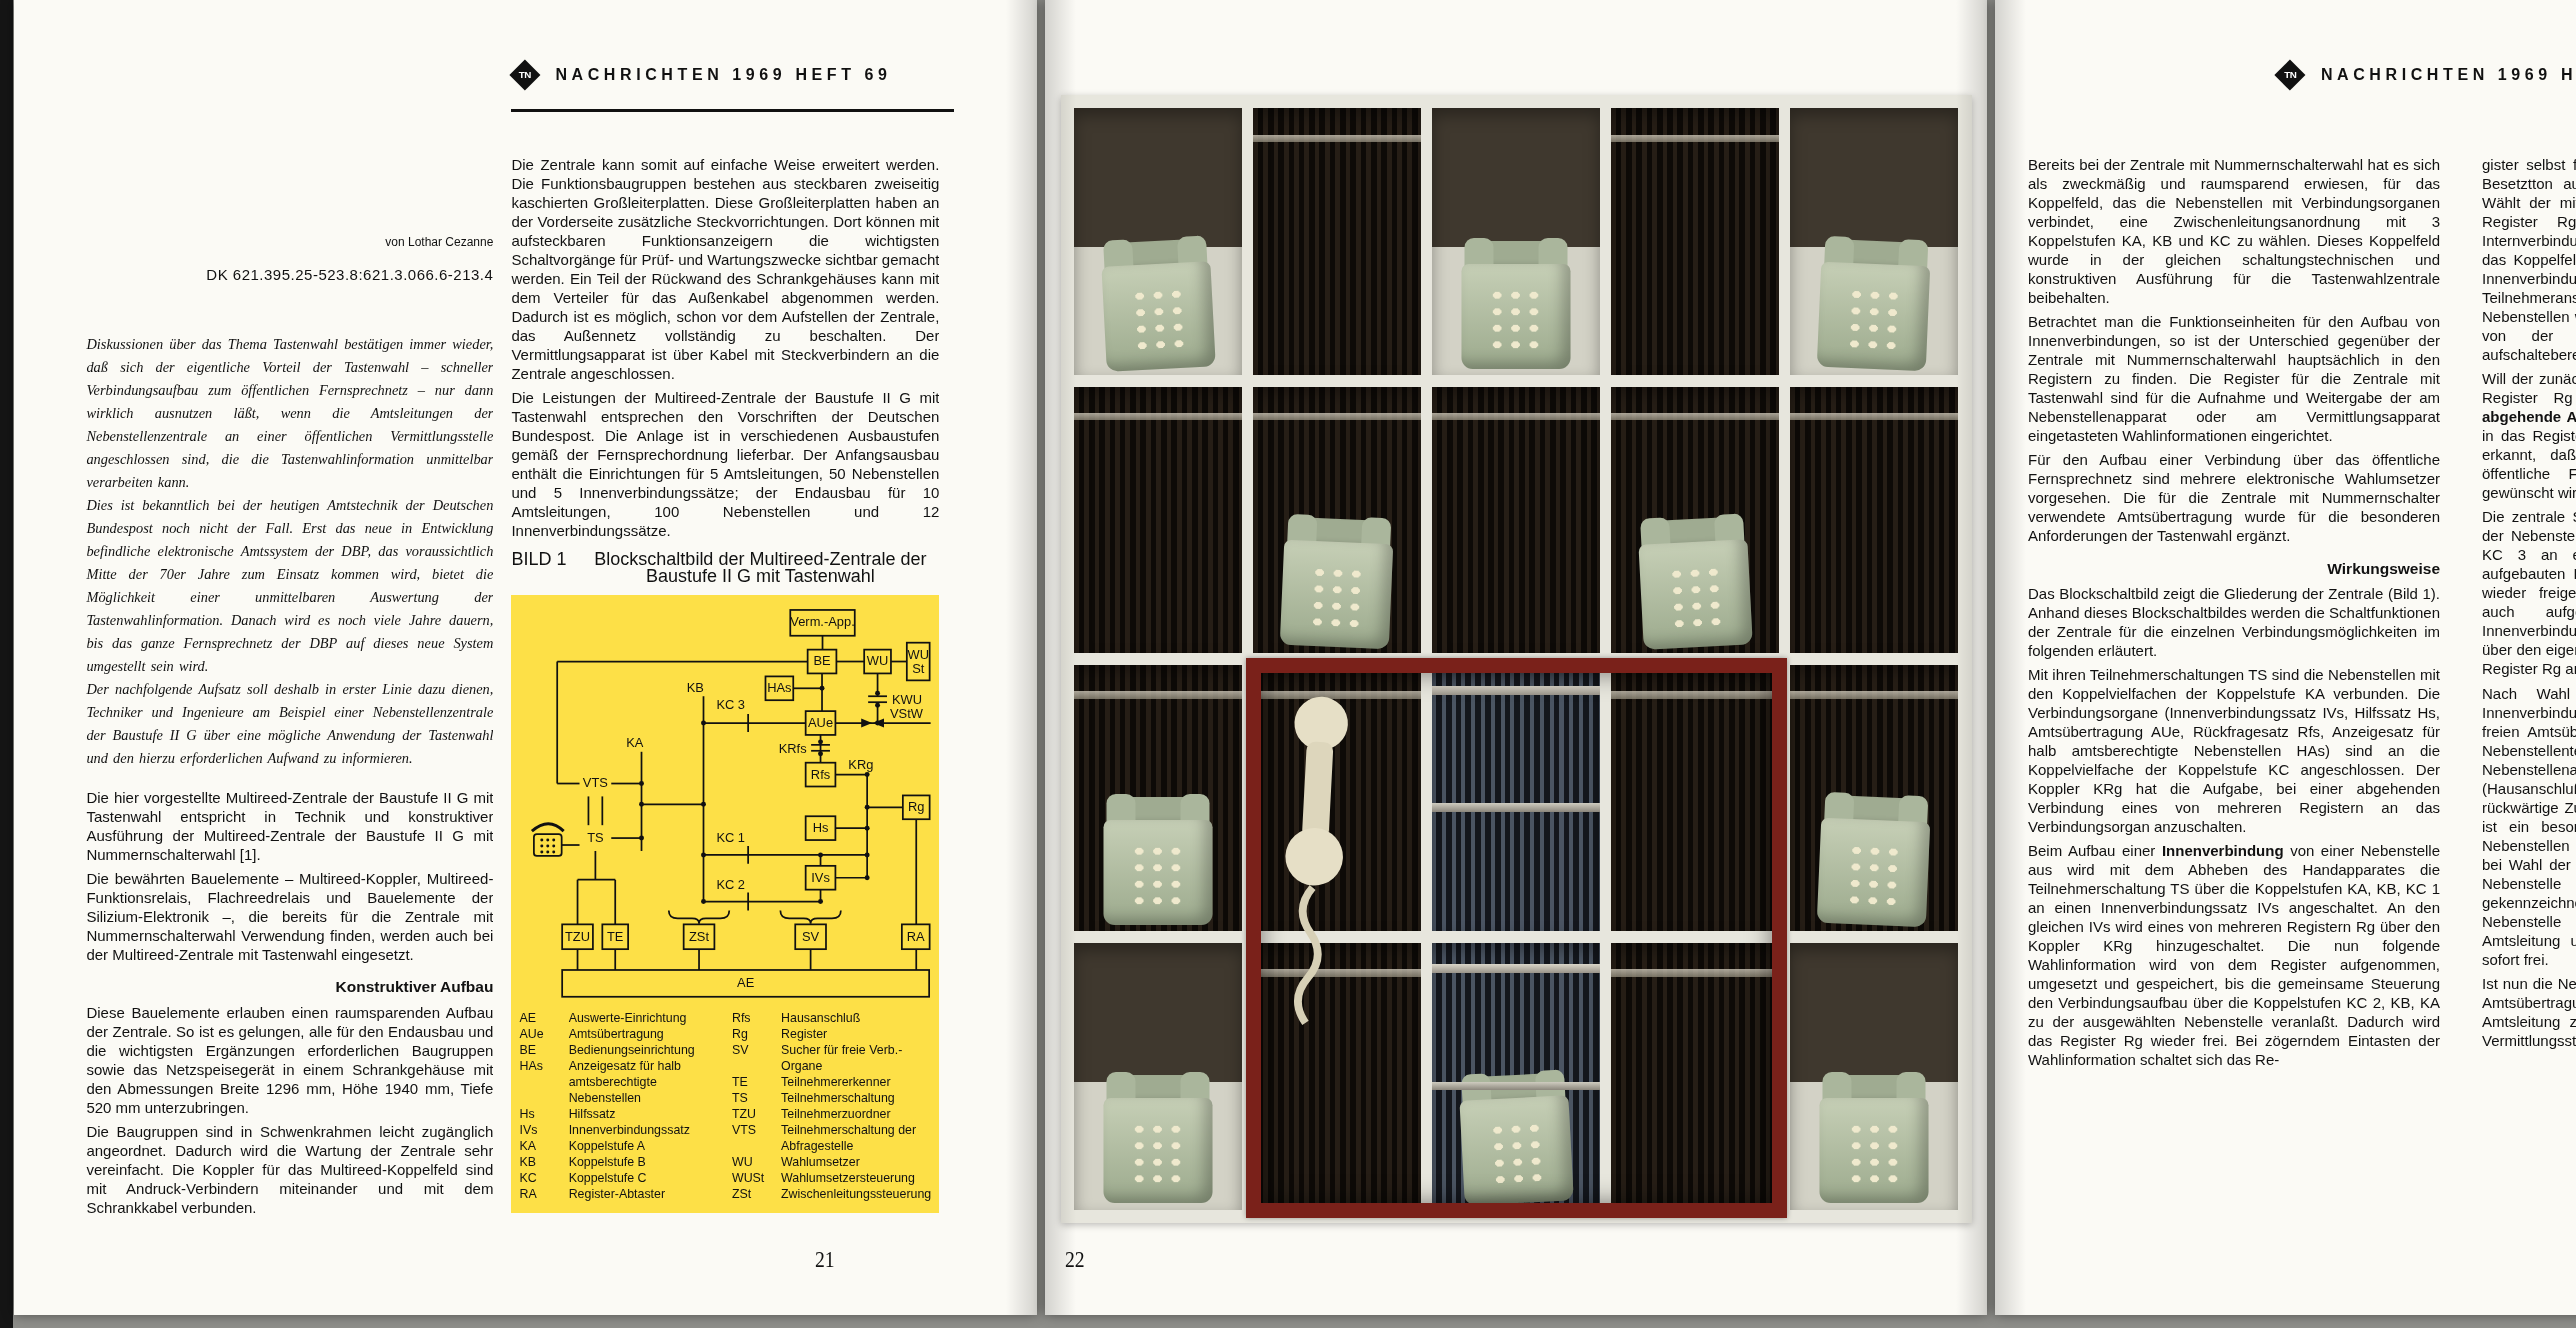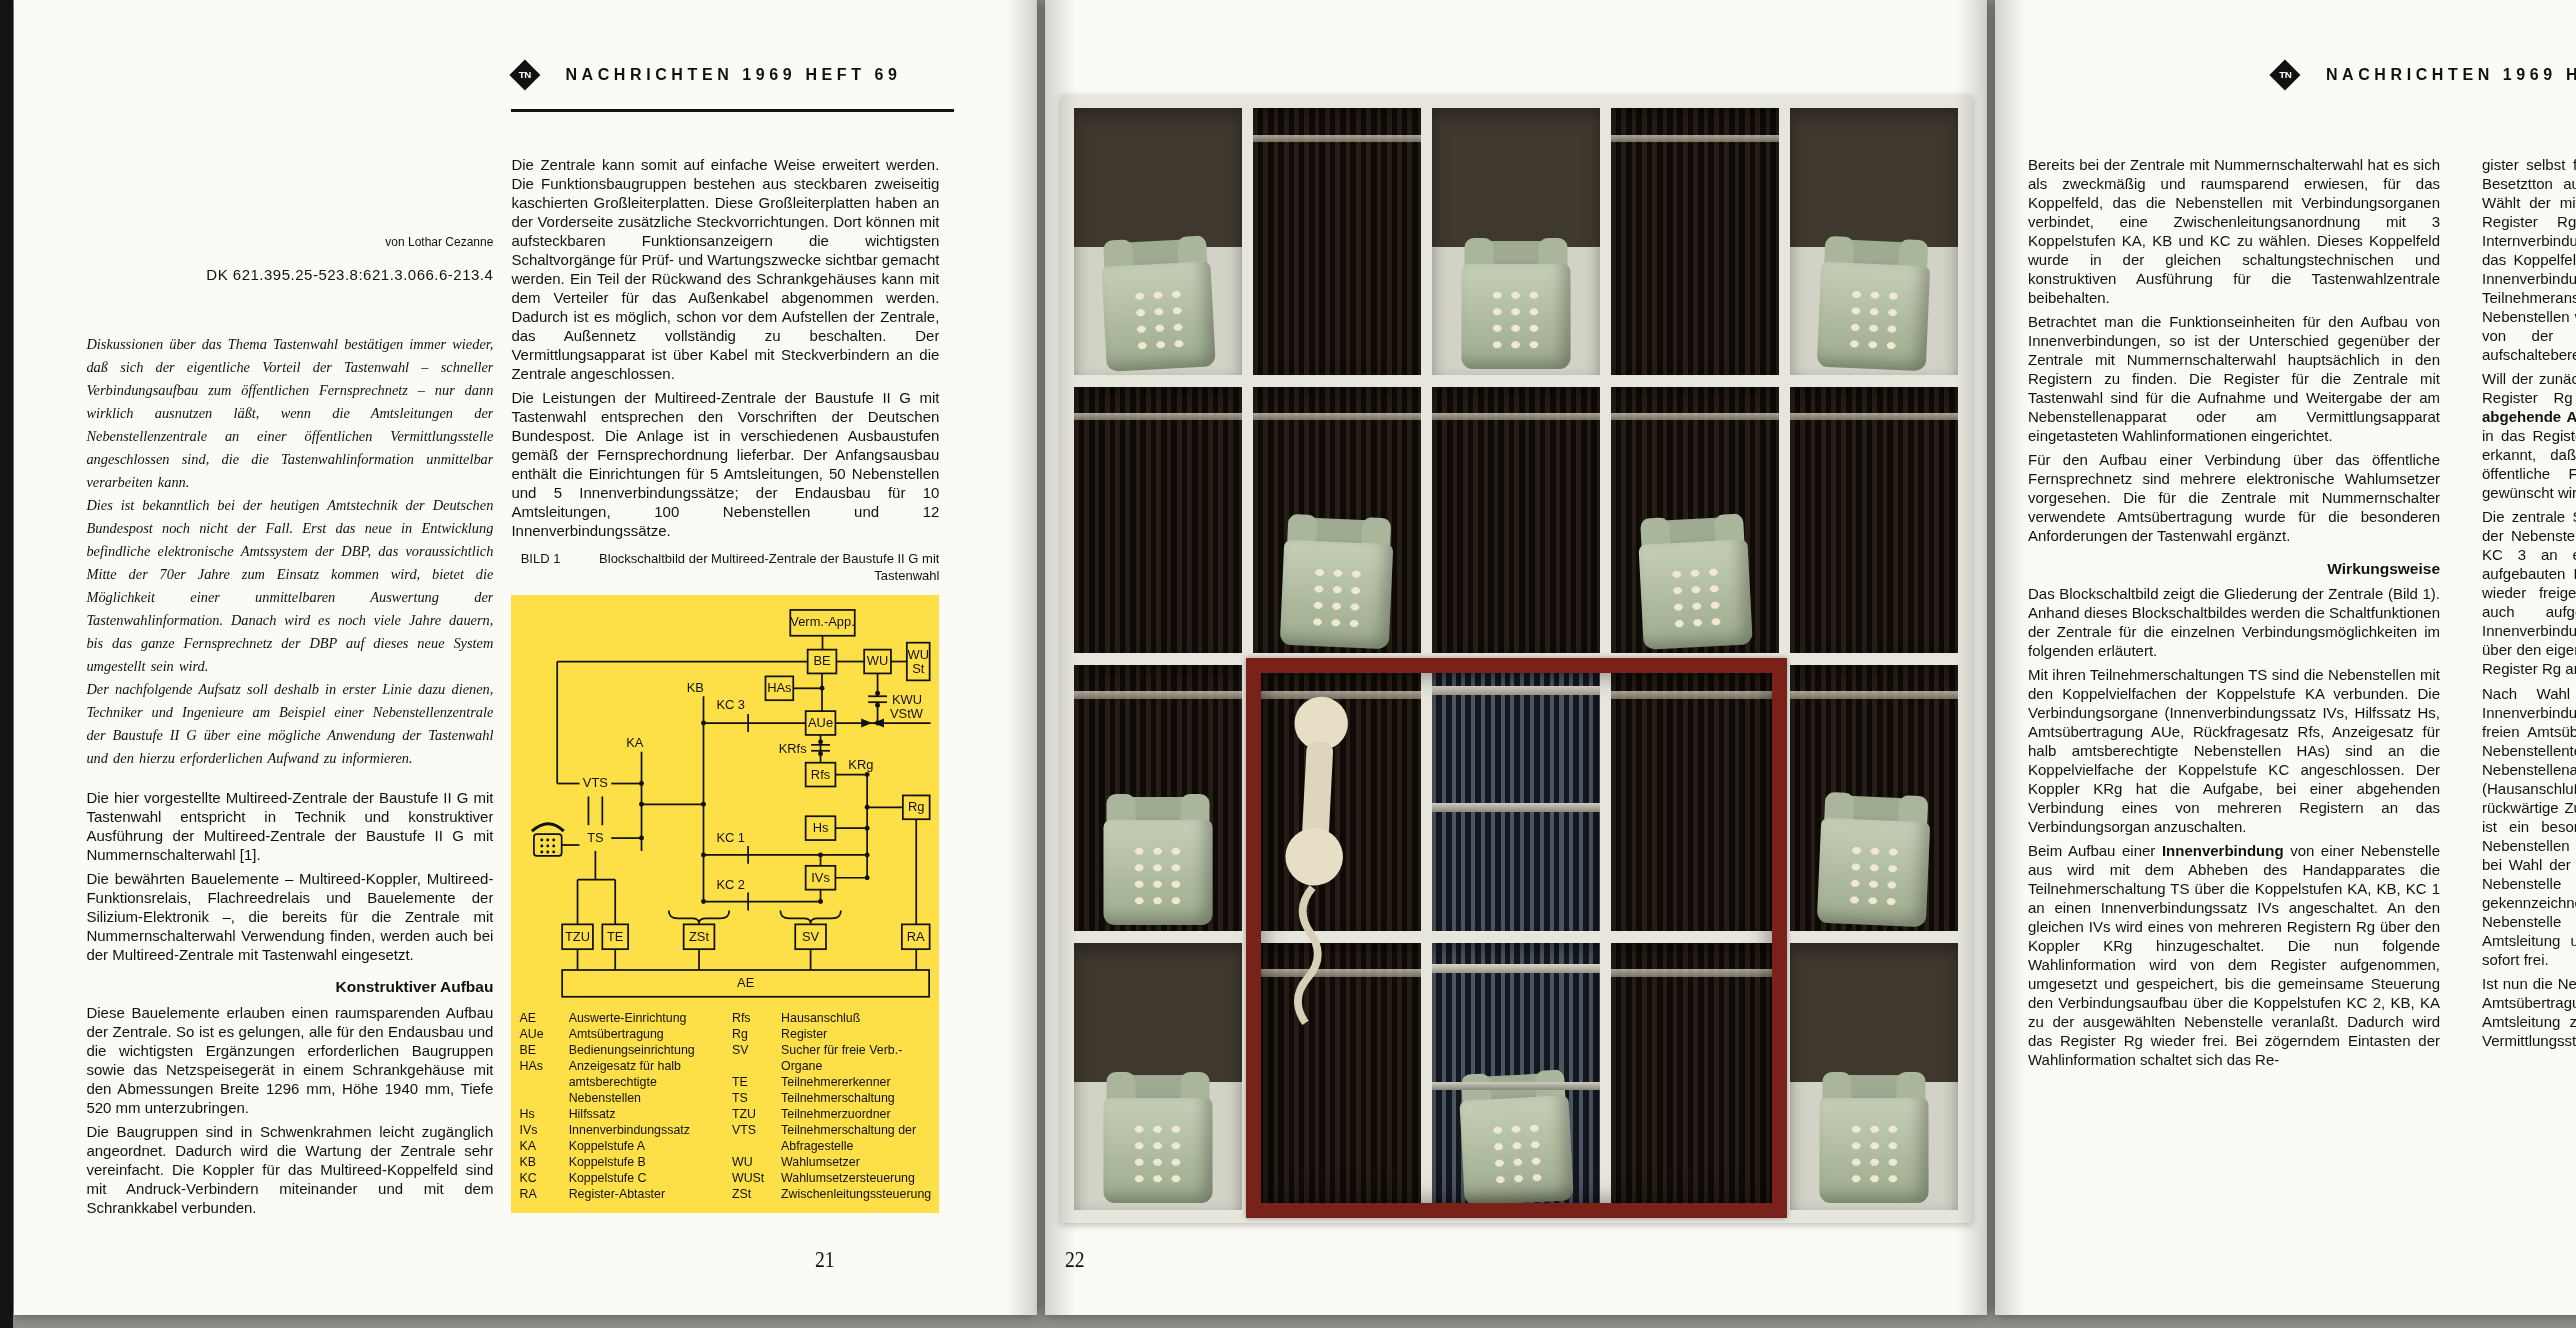--- a/index.html
+++ b/index.html
@@ -6,21 +6,21 @@
   body{width:3807px;height:1328px;position:relative;background:#8e8e8a;font-family:"Liberation Sans",sans-serif;color:#111;overflow:hidden}
   .edge-strip{position:absolute;left:0;top:0;width:13.4px;height:1328px;background:#151515}
   .page{position:absolute;top:0;height:1315px;background:#fbfaf5;box-shadow:0 0 11.3px rgba(0,0,0,.45)}
   #page-21{left:14.4px;width:1023px}
   #page-22{left:1045px;width:942px}
   #page-23{left:1995px;width:944px}
   .fold-r{position:absolute;right:0;top:0;bottom:0;width:31px;background:linear-gradient(to right,rgba(0,0,0,0),rgba(0,0,0,.16));pointer-events:none}
   .fold-l{position:absolute;left:0;top:0;bottom:0;width:31px;background:linear-gradient(to left,rgba(0,0,0,0),rgba(0,0,0,.16));pointer-events:none}
 
   
-  .masthead{position:absolute;display:flex;align-items:center;gap:27px}
+  .masthead{position:absolute;display:flex;align-items:center;gap:17px}
   .masthead .mh-text{font-weight:bold;font-size:16px;letter-spacing:4.6px;white-space:nowrap}
   .logo{position:relative;display:inline-block;width:27px;height:27px;flex:0 0 auto}
   .logo i{position:absolute;inset:2.6px;background:#111;transform:rotate(45deg)}
   .logo b{position:absolute;inset:0;display:flex;align-items:center;justify-content:center;color:#fff;font-size:9.8px;font-weight:bold;letter-spacing:-0.5px}
   .mh-center{left:0;right:0;top:61px;justify-content:center}
   #page-21 .masthead{left:497px;top:61px}
   .head-rule{position:absolute;left:497px;top:109px;width:443px;height:2.6px;background:#111}
 
   
   .title{position:absolute;left:72px;top:148px;width:417px;font-size:23px;line-height:1.22;font-weight:bold}
@@ -34,21 +34,21 @@
   #col21-1{left:72px;top:233px;width:407px;height:993px}
   #col21-2{left:497px;width:428px}
   #col23-1{left:33px}
   #col23-2{left:487px;width:417px}
 
   .pagenum{position:absolute;font-family:"Liberation Serif",serif;font-size:24px;transform:scaleX(.82);transform-origin:left bottom}
   #pn21{left:801px;top:1246px}
   #pn22{left:19.6px;top:1246px}
 
   
-  .caption{display:flex;gap:15px;font-size:13px;line-height:16.5px;margin:11.3px 0 10.3px;text-align:right}
+  .caption{display:flex;gap:15px;font-size:18px;line-height:16.5px;margin:11.3px 0 10.3px;text-align:center}
   .caption .cl{flex:0 0 49px;white-space:nowrap}
   .cyan{background:#fde047;padding:9.3px 8.2px 11.3px}
   .diagram-svg{display:block;width:100%;height:auto}
   .legend{display:grid;grid-template-columns:1fr 1fr;column-gap:15.5px;margin-top:9.3px;font-size:12.4px;line-height:16px;text-align:left}
   .lg-row{display:grid;grid-template-columns:45px 1fr;column-gap:4.1px}
   svg text{font-family:"Liberation Sans",sans-serif;font-size:26px;fill:#111}
 
   
   .photo{position:absolute;left:15.5px;top:95px;width:911px;height:1128px;background:#e7e6dd;box-shadow:0 1.5px 7.2px rgba(0,0,0,.25);padding:13.4px;box-sizing:border-box}
   .photo-grid{display:grid;width:100%;height:100%;grid-template-columns:repeat(5,1fr);grid-template-rows:repeat(4,1fr);gap:11.3px}

